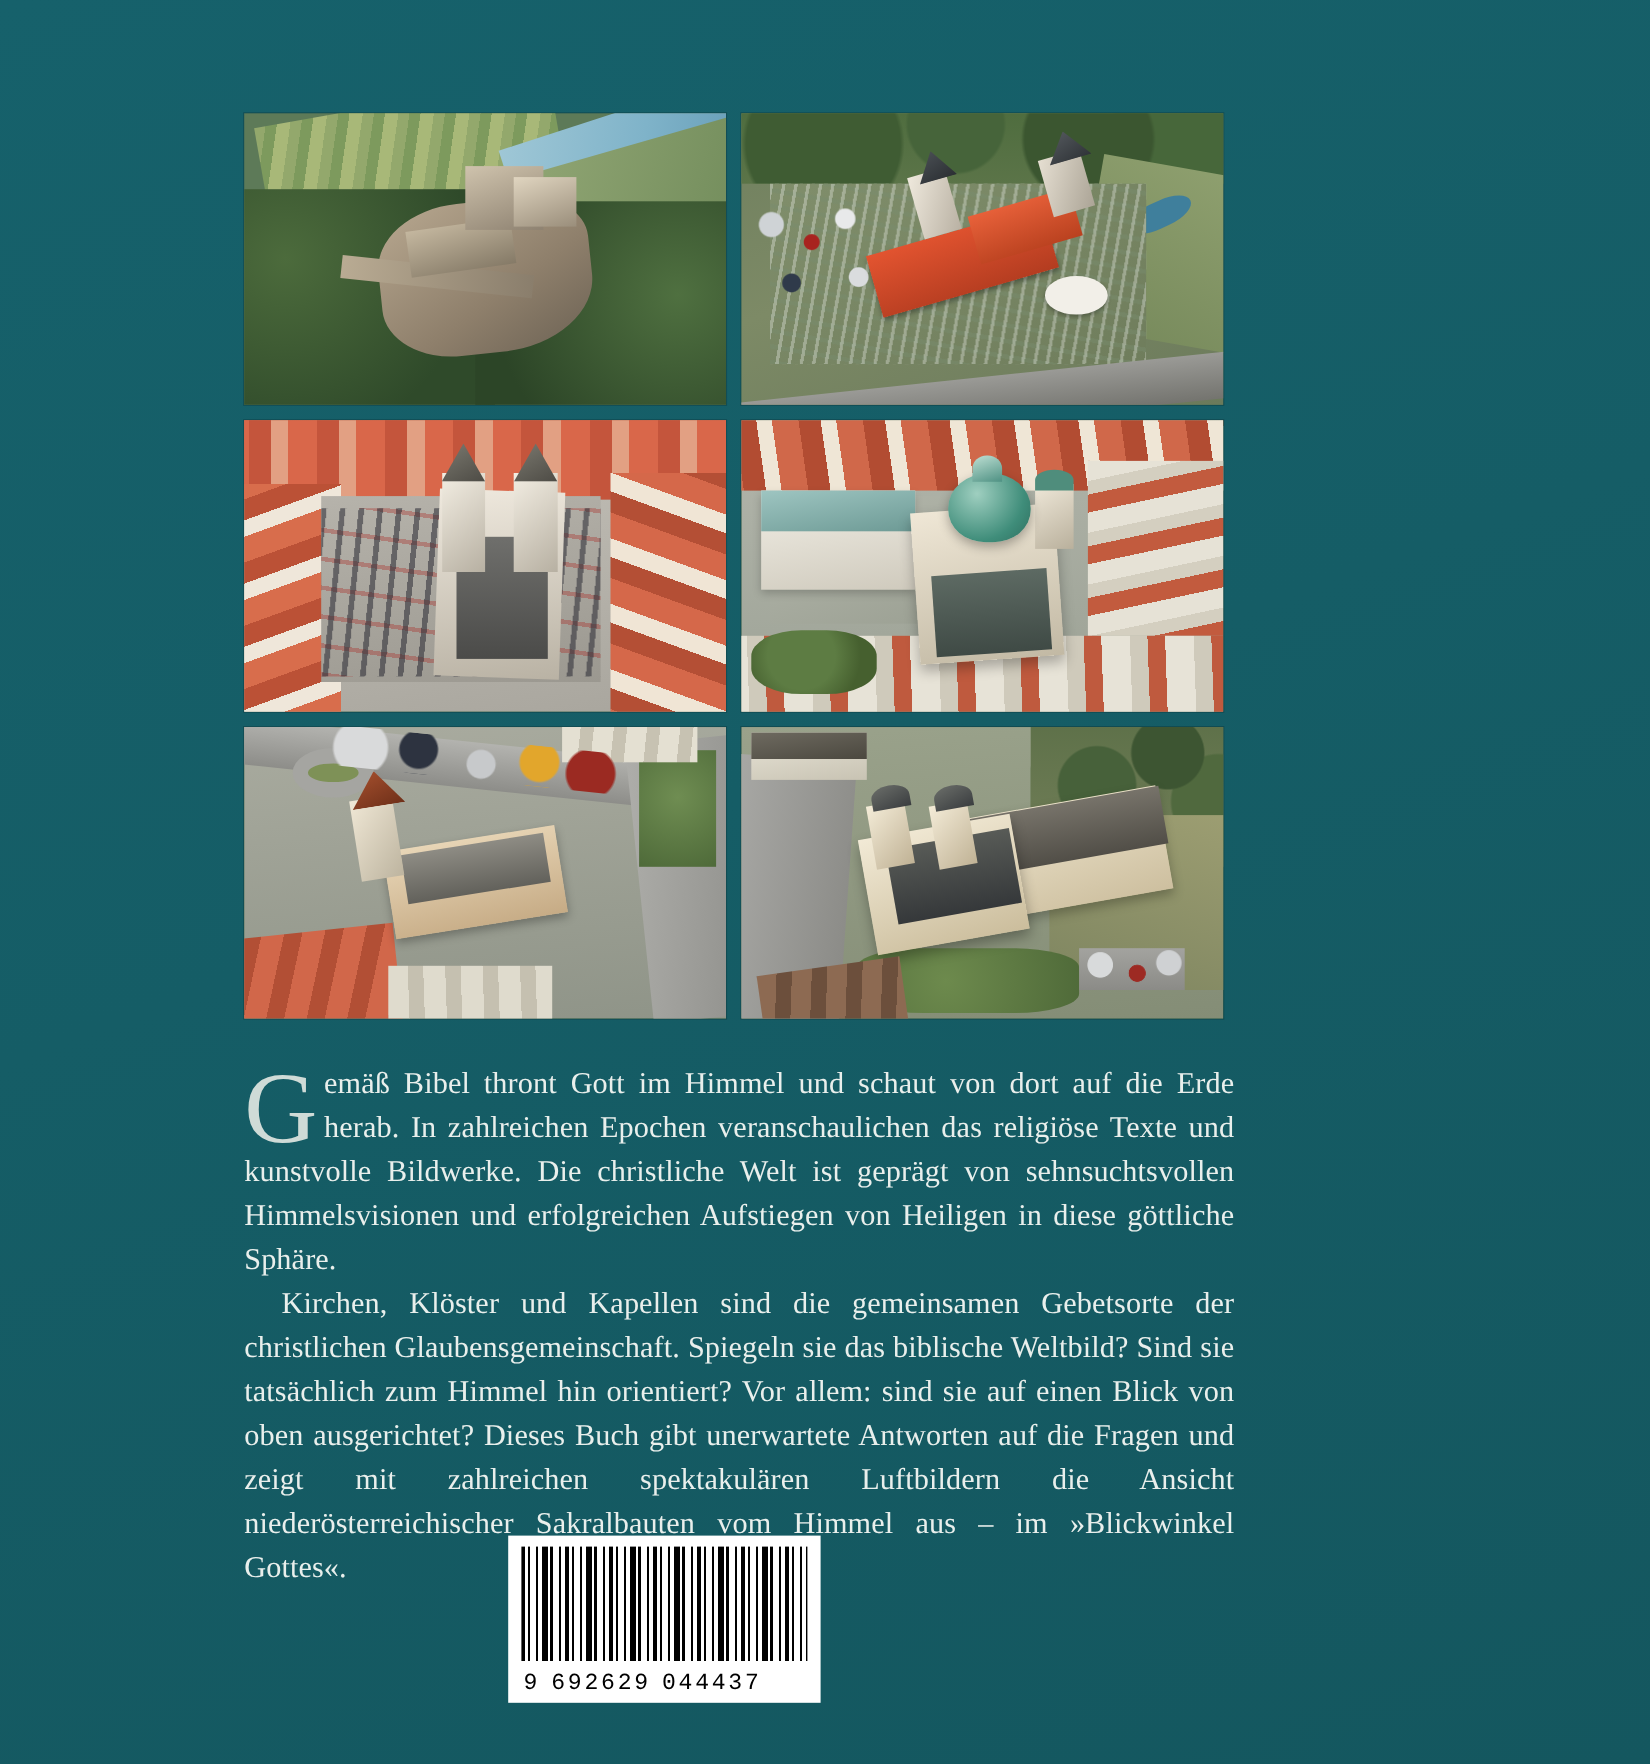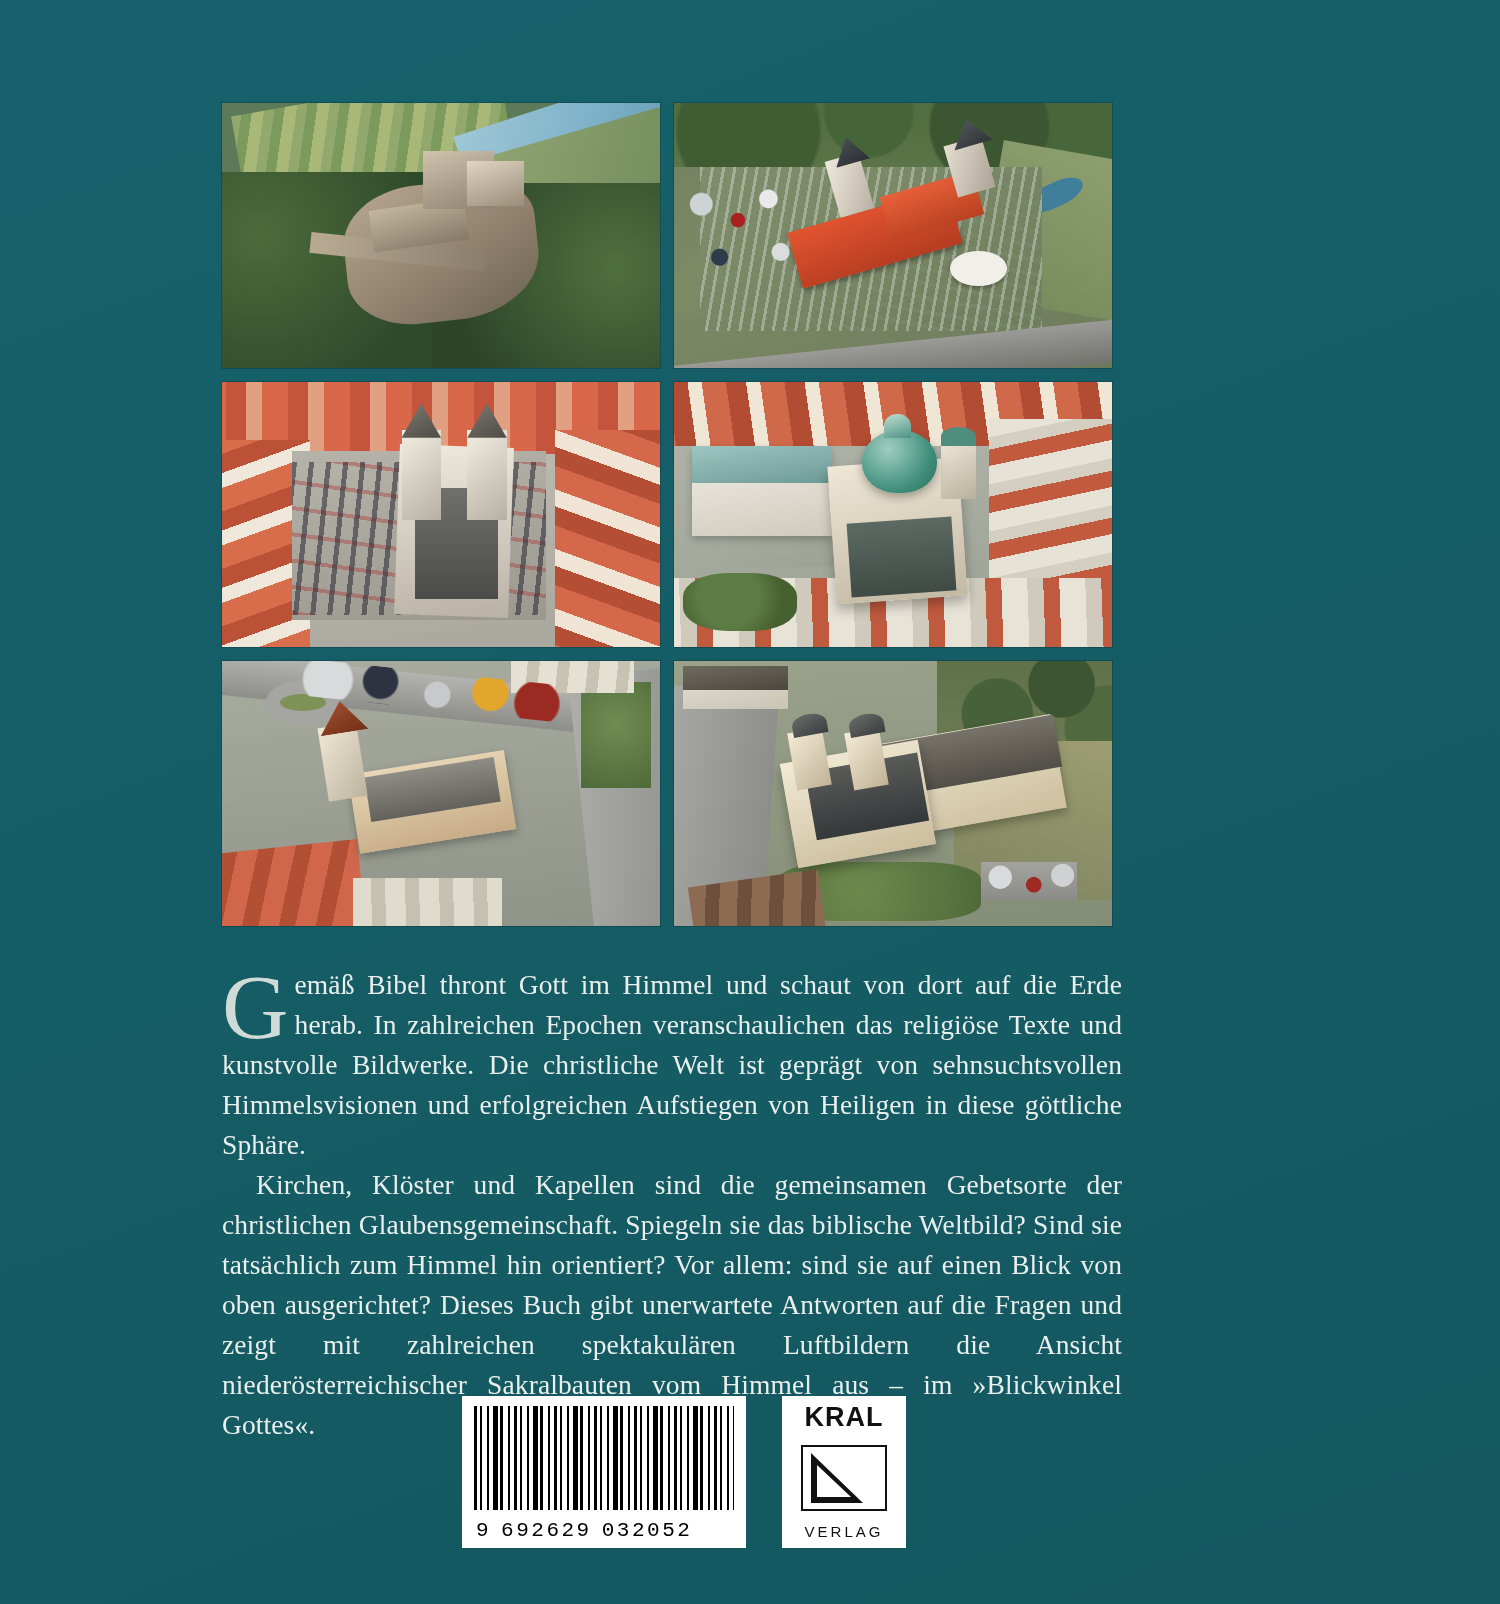--- a/index.html
+++ b/index.html
@@ -659,31 +659,20 @@
     <p>Kirchen, Klöster und Kapellen sind die gemeinsamen Gebetsorte der christlichen Glaubensgemeinschaft. Spiegeln sie das biblische Weltbild? Sind sie tatsächlich zum Himmel hin orientiert? Vor allem: sind sie auf einen Blick von oben ausgerichtet? Dieses Buch gibt unerwartete Antworten auf die Fragen und zeigt mit zahlreichen spektakulären Luftbildern die Ansicht niederösterreichischer Sakralbauten vom Himmel aus – im »Blickwinkel Gottes«.</p>
   </div>
 
   <div class="footer">
 
     <div class="barcode-box">
       <div class="bars"></div>
       <div class="barcode-digits">
         <span>9</span>
         <span>692629</span>
-        <span>032052</span>
+        <span>044437</span>
       </div>
     </div>
 
-    <div class="logo-box">
-      <div class="logo-name">KRAL</div>
-      <div class="logo-mark">
-        <svg width="86" height="66" viewBox="0 0 86 66" aria-hidden="true">
-          <rect x="1" y="1" width="84" height="64" fill="#ffffff" stroke="#111" stroke-width="2"></rect>
-          <path d="M10 58 L10 8 L62 58 Z" fill="#111"></path>
-          <path d="M16 52 L16 20 L50 52 Z" fill="#ffffff"></path>
-        </svg>
-      </div>
-      <div class="logo-sub">VERLAG</div>
-    </div>
 
   </div>
 
 </div>
 
 </body></html>

